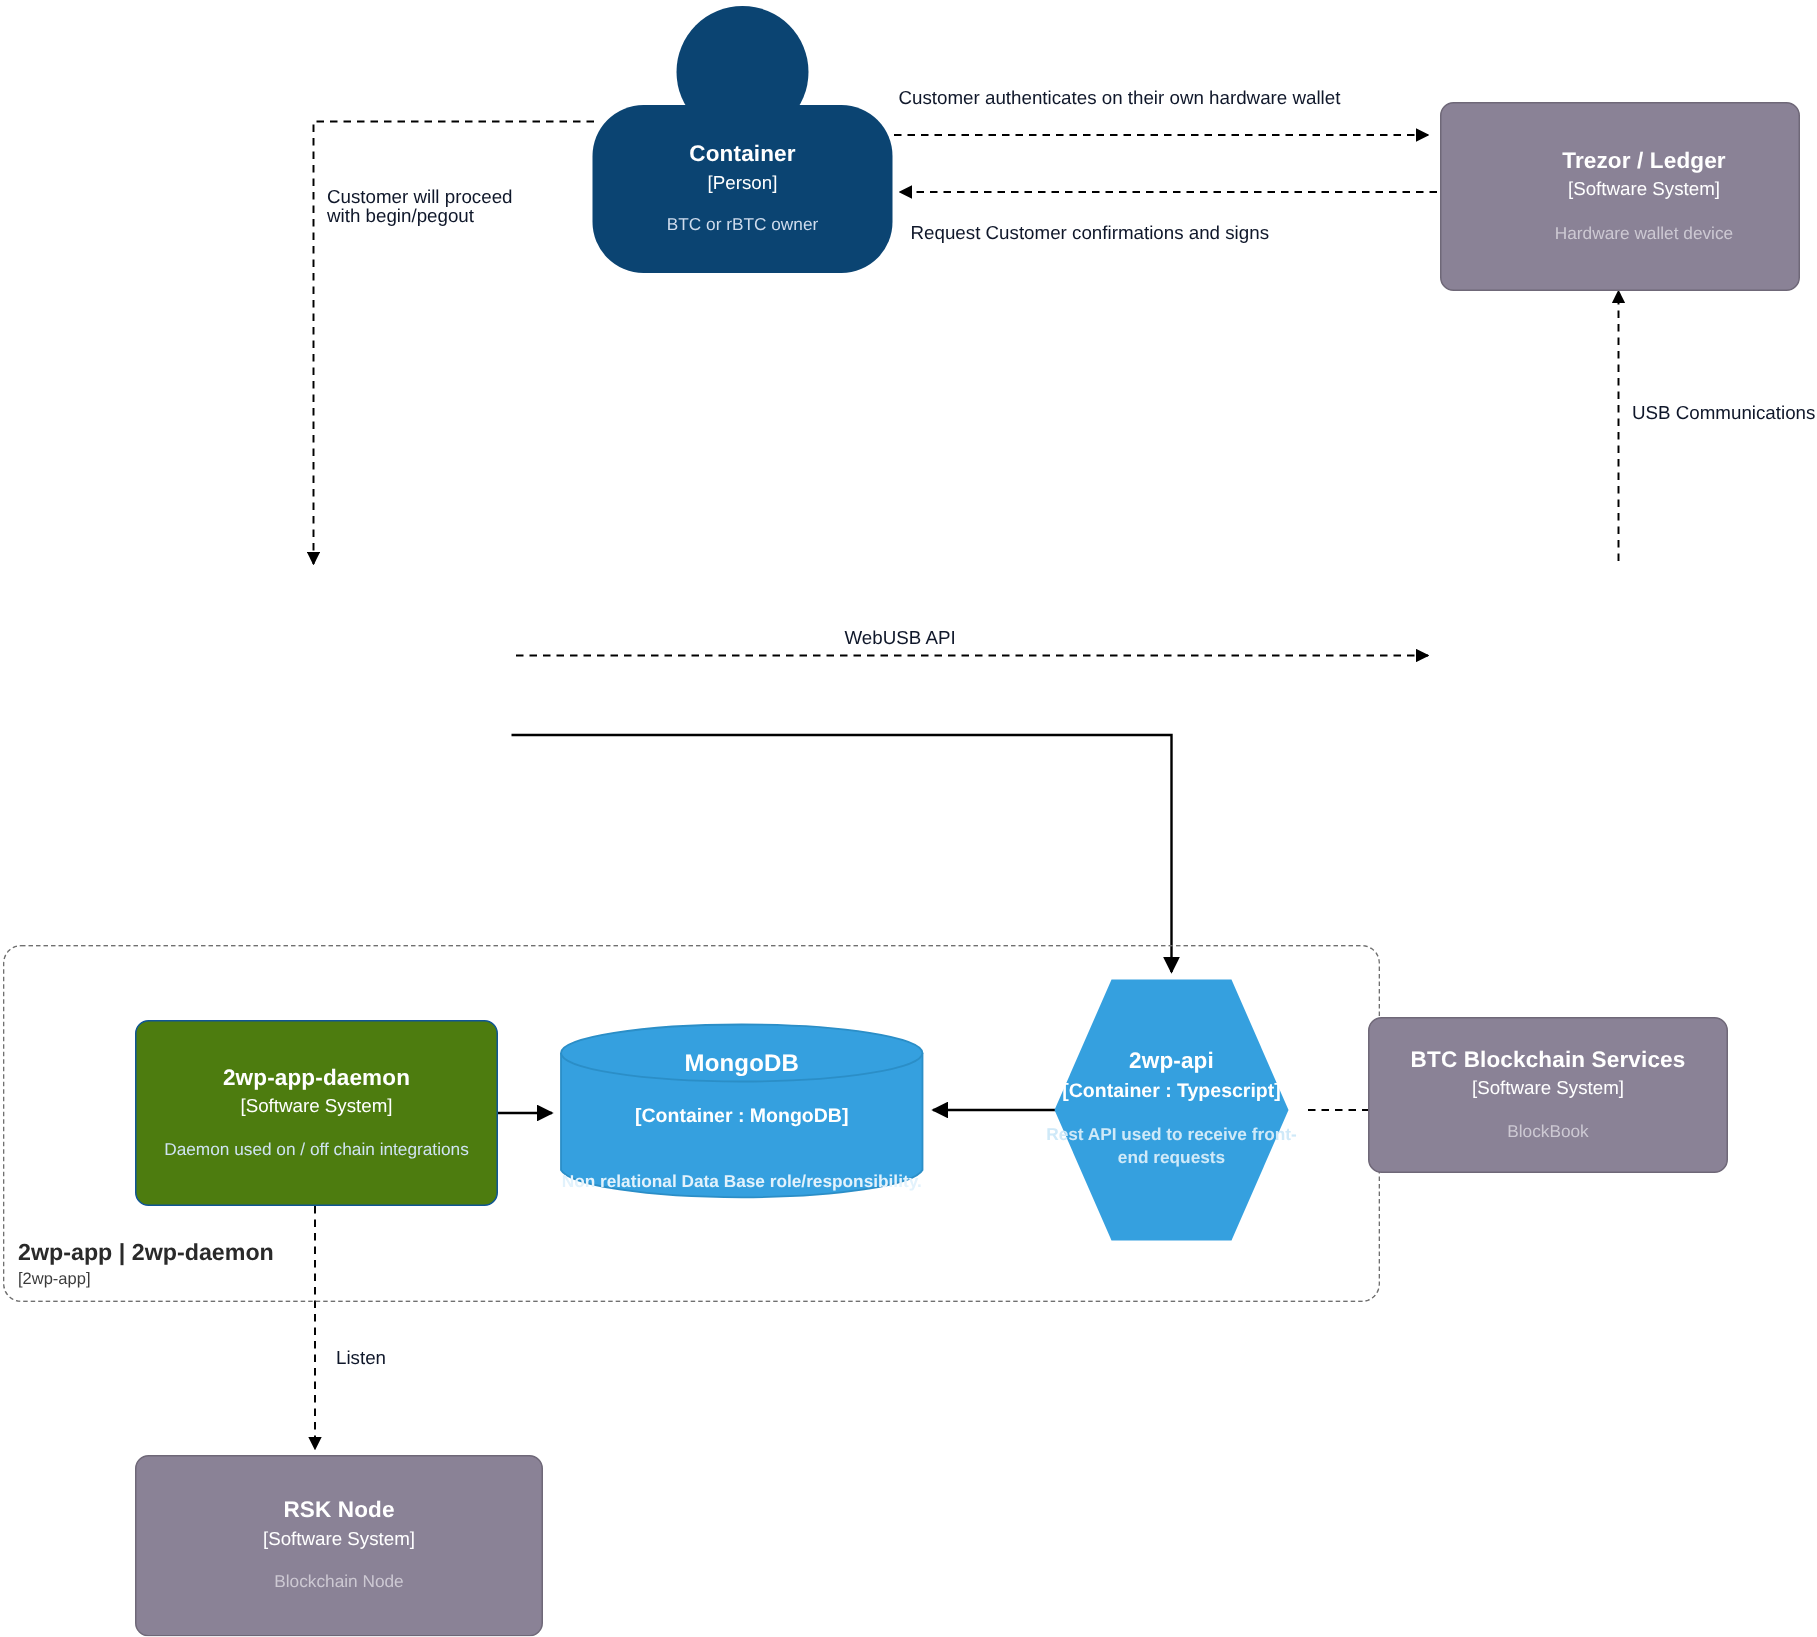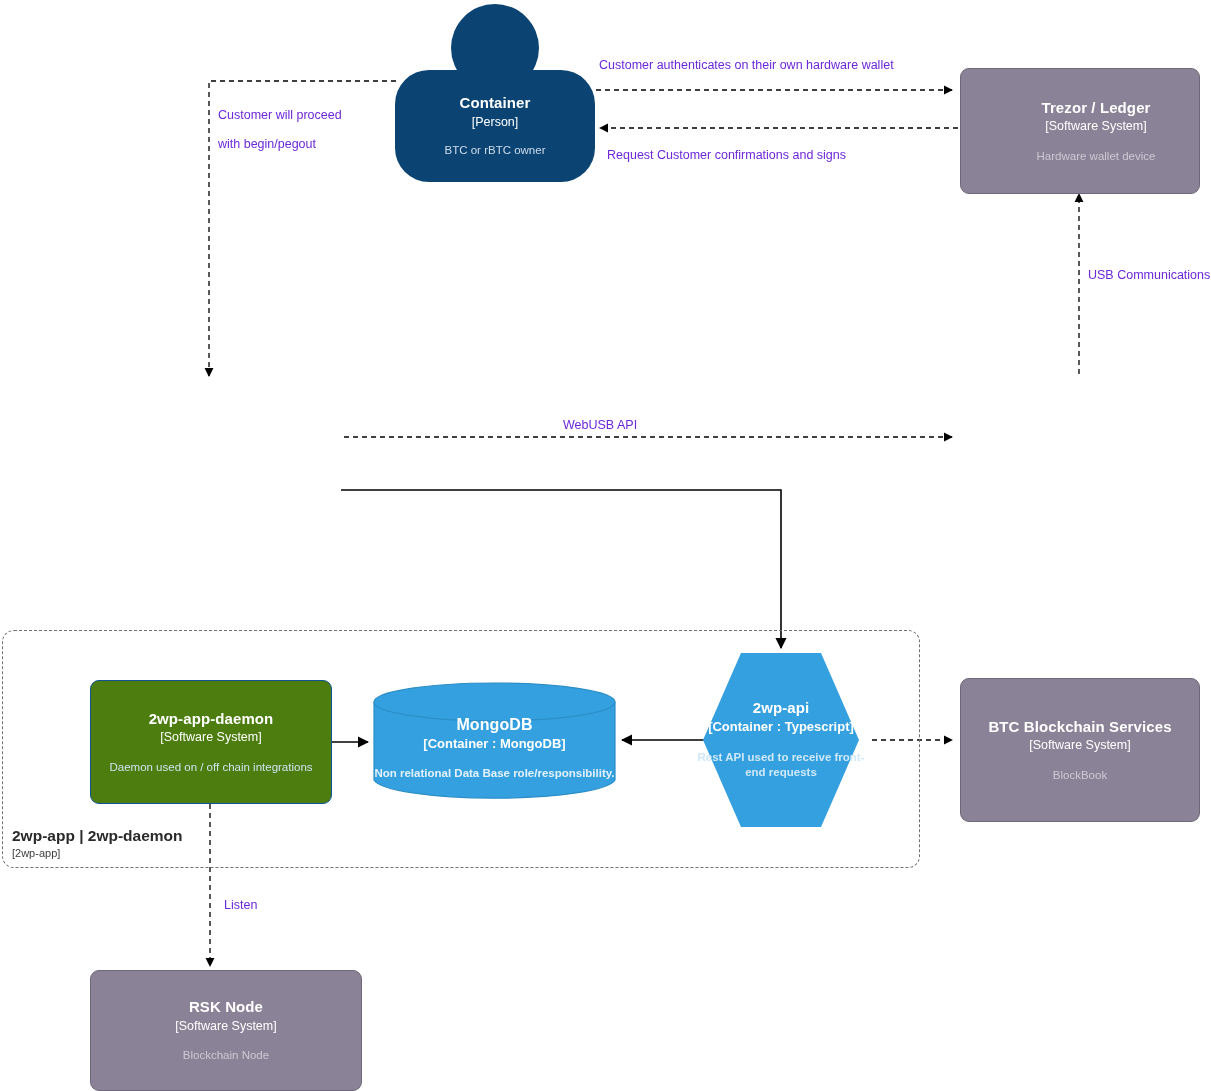--- a/index.html
+++ b/index.html
@@ -134,20 +134,21 @@
   
   .db {
     position: absolute;
   }
   .db-inner {
     position: absolute; inset: 0;
     display: flex; flex-direction: column;
     align-items: center; justify-content: center;
     color: #fff; text-align: center;
     padding-top: 14px;
+    gap: 15px;
   }
   .db-inner .n-title { font-size: 16px; }
   .db-inner .n-type { font-size: 13px; font-weight: bold; }
   .db-inner .n-desc {
     font-size: 11.5px; font-weight: bold;
     color: #e2f2fc; margin-top: 14px;
   }
 
   
   .hex { position: absolute; }
@@ -185,21 +186,21 @@
   .boundary-label .b-tech {
     font-size: 11px;
     color: #3c3c3c;
     margin-top: 2px;
   }
 
   
   .elabel {
     position: absolute;
     font-size: 12.5px;
-    color: #6d28d9;
+    color: #0f172a;
     white-space: nowrap;
     line-height: 1.5;
   }
 </style>
 </head>
 <body>
 
 <div id="canvas">
 
   <svg class="edges" viewBox="0 0 1211 1091">
@@ -276,37 +277,37 @@
     <svg width="158" height="176" viewBox="0 0 158 176">
       <polygon points="39,1 119,1 157,88 119,175 39,175 1,88" fill="#35a0df"></polygon>
     </svg>
     <div class="hex-inner">
       <div class="n-title">2wp-api</div>
       <div class="n-type">[Container : Typescript]</div>
       <div class="n-desc">Rest API used to receive front-end requests</div>
     </div>
   </div>
 
-  <div class="node sys" style="left:960px; top:678px; width:240px; height:144px;">
+  <div class="node sys" style="left:912px; top:678px; width:240px; height:104px;">
     <div class="n-title">BTC Blockchain Services</div>
     <div class="n-type">[Software System]</div>
     <div class="n-desc">BlockBook</div>
   </div>
 
   <div class="node sys" style="left:90px; top:970px; width:272px; height:121px;">
     <div class="n-title">RSK Node</div>
     <div class="n-type">[Software System]</div>
     <div class="n-desc">Blockchain Node</div>
   </div>
 
   <div class="elabel" style="left:599px; top:56px;">Customer authenticates on their own hardware wallet</div>
 
   <div class="elabel" style="left:607px; top:146px;">Request Customer confirmations and signs</div>
 
-  <div class="elabel" style="left:218px; top:106px;">Customer will proceed</div>
+  <div class="elabel" style="left:218px; top:122px;">Customer will proceed</div>
 
   <div class="elabel" style="left:218px; top:135px;">with begin/pegout</div>
 
   <div class="elabel" style="left:1088px; top:266px;">USB Communications</div>
 
   <div class="elabel" style="left:563px; top:416px;">WebUSB API</div>
 
   <div class="elabel" style="left:224px; top:896px;">Listen</div>
 
 </div>

